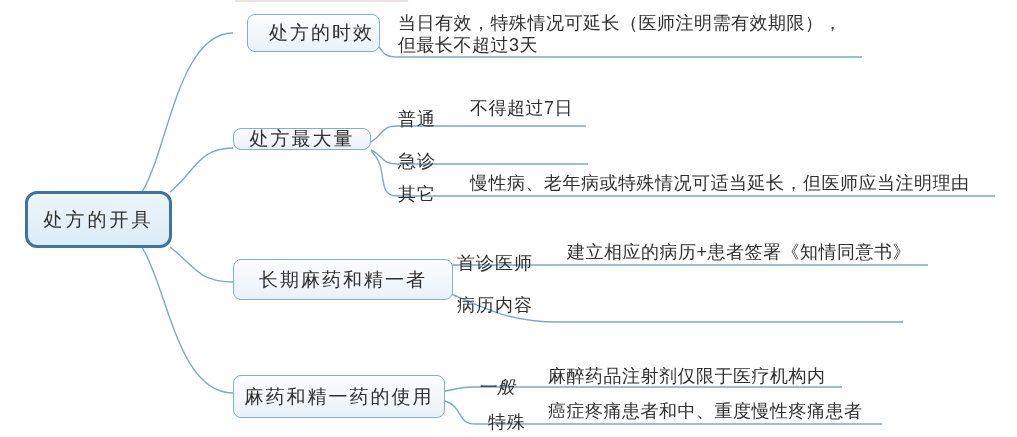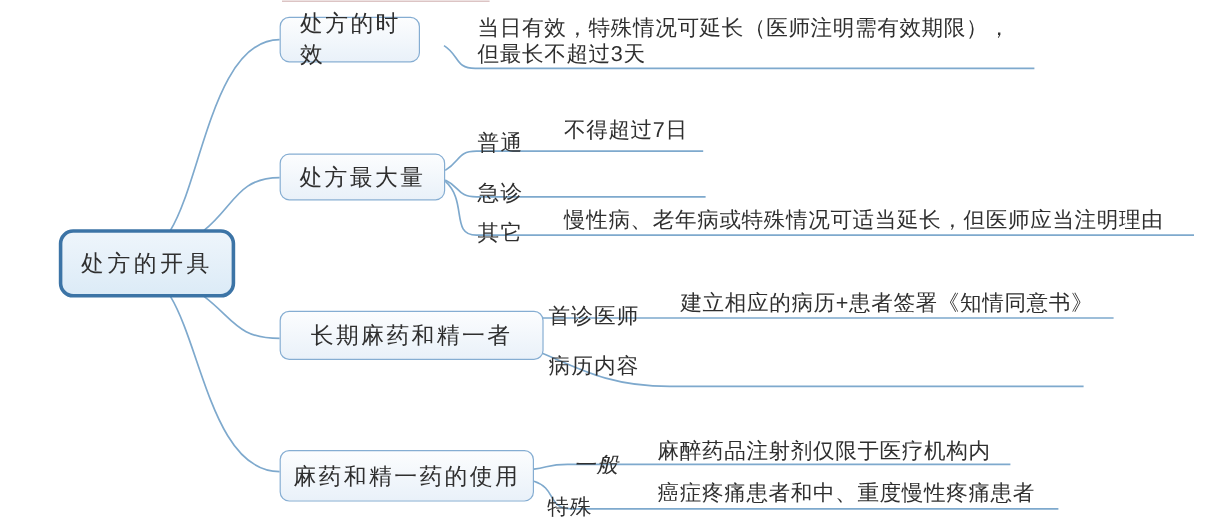--- a/index.html
+++ b/index.html
@@ -18,21 +18,20 @@
     position: absolute;
     left: 25px; top: 191px;
     width: 147px; height: 57px;
     box-sizing: border-box;
     border: 3px solid #3c74a6;
     border-radius: 12px;
     background: linear-gradient(#eef5fb, #dcebf7);
     display: flex; align-items: center; justify-content: center;
     font-size: 19px; letter-spacing: 3px;
     cursor: default;
-    margin-left: 24px;
   }
   .branch-node {
     position: absolute;
     box-sizing: border-box;
     border: 1.5px solid #85add2;
     border-radius: 8px;
     background: linear-gradient(#fcfdfe, #e9f1f9);
     display: flex; align-items: center; justify-content: center;
     font-size: 19px; letter-spacing: 2px;
     cursor: default;
@@ -75,25 +74,25 @@
     <path d="M 429 286 C 470 298, 495 322, 558 322 H 903"></path>
 
     <path d="M 445 391 C 458 389, 458 387, 473 387 H 842"></path>
     <path d="M 445 401 C 464 407, 456 424, 476 424 H 882"></path>
   </svg>
 
   <div class="root-node">
     <span>处方的开具</span>
   </div>
 
-  <div class="branch-node" style="left:233px; top:14px; width:117px; height:38px;padding-left:16px;">
+  <div class="branch-node" style="left:247px; top:14px; width:133px; height:38px;padding-left:16px;">
     <span>处方的时效</span>
   </div>
 
-  <div class="branch-node" style="left:233px; top:128px; width:138px; height:39px;">
+  <div class="branch-node" style="left:233px; top:128px; width:138px; height:22px;">
     <span>处方最大量</span>
   </div>
 
   <div class="branch-node" style="left:233px; top:259px; width:220px; height:41px;">
     <span>长期麻药和精一者</span>
   </div>
 
   <div class="branch-node" style="left:233px; top:375px; width:212px; height:43px;">
     <span>麻药和精一药的使用</span>
   </div>
@@ -110,16 +109,16 @@
   <div class="row-text" style="left:470px; top:172px; width:540px;">慢性病、老年病或特殊情况可适当延长，但医师应当注明理由</div>
 
   <div class="row-label" style="left:457px; top:242px;">首诊医师</div>
   <div class="row-text" style="left:567px; top:241px; width:400px;">建立相应的病历+患者签署《知情同意书》</div>
 
   <div class="row-label" style="left:457px; top:284px;">病历内容</div>
 
   <div class="row-label" style="left:478px; top:366px;font-style:italic;">一般</div>
   <div class="row-text" style="left:548px; top:365px; width:380px;">麻醉药品注射剂仅限于医疗机构内</div>
 
-  <div class="row-label" style="left:456px; top:401px;">特殊</div>
+  <div class="row-label" style="left:488px; top:401px;">特殊</div>
   <div class="row-text" style="left:548px; top:400px; width:400px;">癌症疼痛患者和中、重度慢性疼痛患者</div>
 
 </div>
 
 </body></html>

